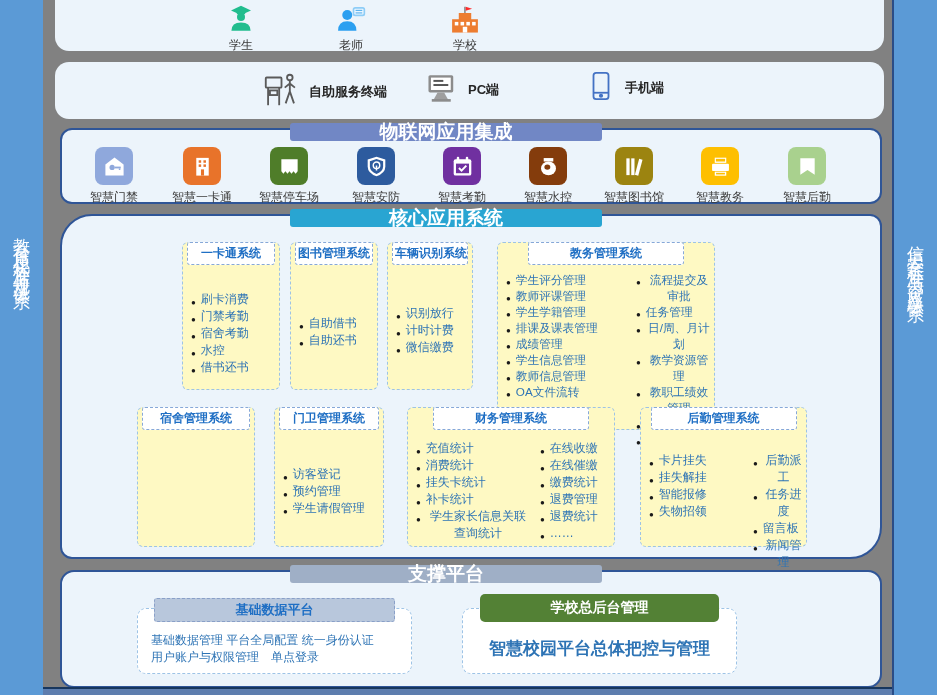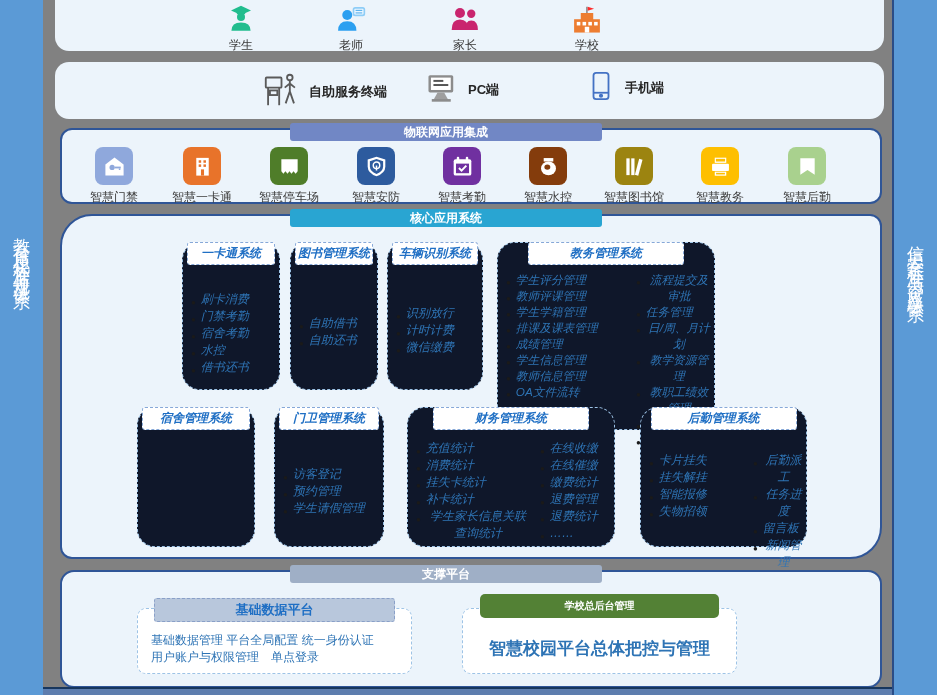--- a/index.html
+++ b/index.html
@@ -17,21 +17,21 @@
 
   
   .panel{position:absolute;background:#ecf4fb;border-radius:14px;box-sizing:border-box;}
   .users-panel{left:55px;top:-14px;width:829px;height:65px;}
   .terminals-panel{left:55px;top:62px;width:829px;height:57px;}
   .iot-panel{left:60px;top:128px;width:822px;height:76px;border:2px solid #2f5597;border-radius:12px;}
   .core-panel{left:60px;top:214px;width:822px;height:345px;border:2px solid #2f5597;border-radius:32px 12px 32px 12px;}
   .support-panel{left:60px;top:570px;width:822px;height:118px;border:2px solid #2f5597;border-radius:14px;}
 
   .sec-pill{position:absolute;left:228px;width:312px;height:18px;line-height:18px;top:-7px;
-      border-radius:3px;color:#fff;font-weight:bold;font-size:12px;text-align:center;z-index:3;}
+      border-radius:3px;color:#fff;font-weight:bold;font-size:19px;text-align:center;z-index:3;}
 
   
   .user-item{position:absolute;top:19px;width:92px;text-align:center;}
   .user-item:nth-of-type(1){left:140px;}
   .user-item:nth-of-type(2){left:250px;}
   .user-item:nth-of-type(3){left:364px;}
   .user-item:nth-of-type(4){left:486px;}
   .user-item .icon{display:block;height:31px;}
   .user-item .lbl{display:block;margin-top:1px;font-size:12px;color:#3a3a3a;}
 
@@ -46,26 +46,26 @@
   .tile-item{position:absolute;top:17px;width:84px;text-align:center;}
   .tile-item:nth-of-type(1){left:10px;}  .tile-item:nth-of-type(2){left:98px;}
   .tile-item:nth-of-type(3){left:185px;} .tile-item:nth-of-type(4){left:272px;}
   .tile-item:nth-of-type(5){left:358px;} .tile-item:nth-of-type(6){left:444px;}
   .tile-item:nth-of-type(7){left:530px;} .tile-item:nth-of-type(8){left:616px;}
   .tile-item:nth-of-type(9){left:703px;}
   .tile{width:38px;height:38px;border-radius:8px;margin:0 auto;display:flex;align-items:center;justify-content:center;}
   .tile-item .lbl{display:block;margin-top:4px;font-size:12px;color:#3a3a3a;white-space:nowrap;}
 
   
-  .card{position:absolute;background:#0f172a;border:1.5px dashed #9dc3e6;border-radius:18px;box-sizing:border-box;font-style:italic;}
+  .card{position:absolute;background:#fef9c3;border:1.5px dashed #9dc3e6;border-radius:6px;box-sizing:border-box;}
   .card-title{display:block;margin:-1px 4px 0;text-align:center;border:1px dashed #86a8d8;border-radius:3px;
       background:#fff;color:#1f6fc4;font-weight:bold;font-size:12px;padding:2px 2px;white-space:nowrap;}
   .card-onecard {left:120px;top:26px;width:98px;height:148px;}
   .card-library {left:228px;top:26px;width:88px;height:148px;}
-  .card-vehicle {left:325px;top:26px;width:96px;height:148px;}
+  .card-vehicle {left:325px;top:26px;width:86px;height:148px;}
   .card-academic{left:435px;top:26px;width:218px;height:188px;}
   .card-dorm    {left:75px;top:191px;width:118px;height:140px;}
   .card-gate    {left:212px;top:191px;width:110px;height:140px;}
   .card-finance {left:345px;top:191px;width:208px;height:140px;}
   .card-logistics{left:578px;top:191px;width:167px;height:140px;}
   .card-academic .card-title{width:150px;margin-left:auto;margin-right:auto;}
   .card-finance  .card-title{width:150px;margin-left:auto;margin-right:auto;}
   .card-logistics{}
   .card-logistics .card-title{width:140px;margin-left:auto;margin-right:auto;}
 
@@ -88,21 +88,21 @@
 
   
   .sp-wrap{position:absolute;box-sizing:border-box;}
   .sp-base{left:75px;top:26px;width:275px;height:76px;}
   .sp-admin{left:400px;top:22px;width:275px;height:80px;}
   .sp-body{position:absolute;left:0;right:0;bottom:0;background:#fff;border:1.5px dashed #9dc3e6;border-radius:9px;}
   .sp-base .sp-body{top:10px;}
   .sp-admin .sp-body{top:14px;}
   .sp-pill{position:relative;z-index:2;text-align:center;border-radius:3px;font-weight:bold;}
   .sp-base .sp-pill{margin:0 17px;border:1px dashed #8aa0c8;background:#b8c7dc;color:#1f6fc4;font-size:13px;padding:2px 0;}
-  .sp-admin .sp-pill{margin:0 18px;border-radius:5px;color:#fff;font-size:10px;padding:5px 0;}
+  .sp-admin .sp-pill{margin:0 18px;border-radius:5px;color:#fff;font-size:14px;padding:5px 0;}
   .sp-content{position:absolute;z-index:2;color:#2e74b5;font-size:12px;line-height:17px;}
   .sp-base .sp-content{top:34px;left:14px;right:6px;}
   .sp-admin .sp-content{top:46px;left:0;right:0;text-align:center;font-size:17px;font-weight:bold;}
 </style>
 </head>
 <body>
 
 <div class="stage">
 
   <div class="strip strip-left" style="background: rgb(91, 154, 214);">
@@ -137,31 +137,20 @@
               <rect x="21" y="3.5" width="13" height="9" rx="2"></rect>
             </g>
             <g stroke="#5fb4ee" stroke-width="1.4">
               <line x1="23.5" y1="6.5" x2="31.5" y2="6.5"></line>
               <line x1="23.5" y1="9.5" x2="31.5" y2="9.5"></line>
             </g>
           </svg></span>
         <span class="lbl">老师</span>
       </div>
 
-      <div class="user-item">
-        <span class="icon" style="color: rgb(201, 37, 110);"><svg viewBox="0 0 36 36" width="30" height="30">
-            <g fill="currentColor">
-              <circle cx="12" cy="9.5" r="6"></circle>
-              <path d="M2 30 Q2 17.5 12 17.5 Q22 17.5 22 30 Z"></path>
-              <circle cx="25.5" cy="10.5" r="5"></circle>
-              <path d="M18 30 Q18 18.5 25.5 18.5 Q33.5 18.5 33.5 30 Z"></path>
-            </g>
-          </svg></span>
-        <span class="lbl">家长</span>
-      </div>
 
       <div class="user-item">
         <span class="icon" style="color: rgb(237, 125, 49);"><svg viewBox="0 0 36 36" width="32" height="32">
             <rect x="17" y="2" width="1.8" height="8" fill="#8c8c8c"></rect>
             <polygon points="18.8,2 26,4.2 18.8,6.4" fill="#ff2a2a"></polygon>
             <rect x="11" y="9" width="14" height="8" fill="currentColor"></rect>
             <rect x="3.5" y="16" width="29" height="15" fill="currentColor"></rect>
             <g fill="#fff">
               <rect x="6.5" y="19" width="4" height="4"></rect>
               <rect x="13" y="19" width="4" height="4"></rect>

